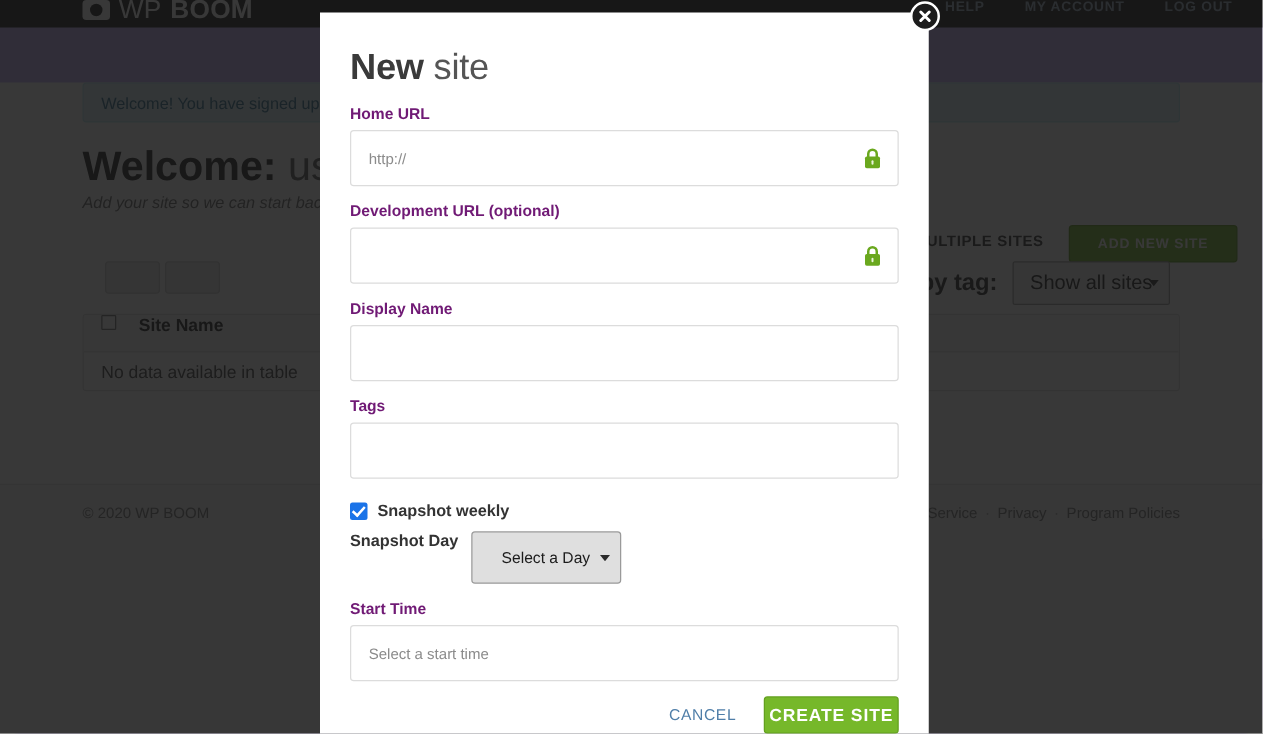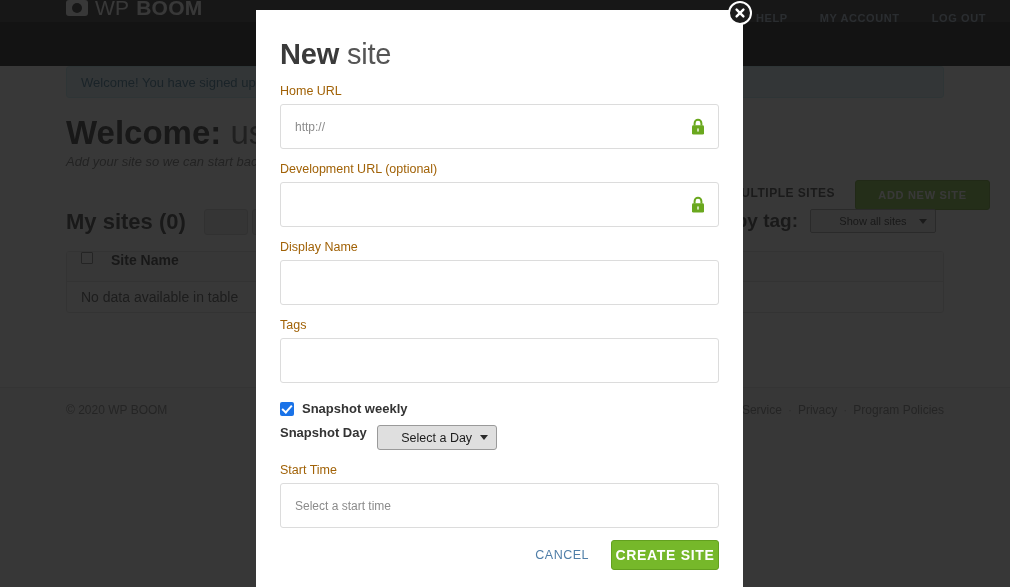--- a/index.html
+++ b/index.html
@@ -16,21 +16,21 @@
     position: relative;
     width: 1010px;
     height: 587px;
     overflow: hidden;
   }
 
   
   .bg-page {
     position: absolute;
     inset: 0;
-    background: #000000;
+    background: #c4b5fd;
     border-radius: 15px;
   }
 
   .bg-topbar {
     height: 22px;
     background: #1f1f1f;
     display: flex;
     align-items: center;
     position: relative;
   }
@@ -69,21 +69,21 @@
     width: 8px; height: 4px;
     border-radius: 2px 2px 0 0;
     background: #ffffff;
   }
   .brand-wp { font-weight: 400; }
   .brand-boom { font-weight: 700; }
 
   .bg-nav {
     position: absolute;
     right: 24px;
-    top: 12px;
+    top: 0;
     display: flex;
     gap: 32px;
     font-size: 11px;
     font-weight: 700;
     letter-spacing: .6px;
     color: #9fb3c8;
   }
 
   .bg-body {
     position: relative;
@@ -180,25 +180,25 @@
     align-items: center;
     gap: 12px;
   }
   .filter-label {
     font-size: 19px;
     font-weight: 700;
     color: #2a2a2a;
   }
   .filter-select {
     width: 126px;
-    height: 24px;
+    height: 35px;
     background: #f1f1f1;
     border: 1px solid #a0a0a0;
     border-radius: 2px;
-    font-size: 11px;
+    font-size: 16px;
     color: #222222;
     display: flex;
     align-items: center;
     justify-content: center;
     position: relative;
   }
   .filter-select .caret {
     position: absolute;
     right: 8px;
     width: 0; height: 0;
@@ -295,22 +295,22 @@
     letter-spacing: -.2px;
   }
   .modal-title .strong {
     font-weight: 700;
     color: #3a3a3a;
   }
 
   .field { margin-top: 13px; }
   .field-label {
     font-size: 12.5px;
-    font-weight: 400;
-    color: #a16207;
+    font-weight: 700;
+    color: #701a75;
     margin-bottom: 6px;
   }
   .field-box {
     position: relative;
     height: 45px;
     border: 1px solid #dcdcdc;
     border-radius: 3px;
     background: #ffffff;
     display: flex;
     align-items: center;
@@ -362,21 +362,21 @@
     display: flex;
     gap: 10px;
   }
   .day-label {
     font-size: 13px;
     font-weight: 700;
     color: #333333;
   }
   .day-select {
     width: 120px;
-    height: 25px;
+    height: 42px;
     background: #dfdfdf;
     border: 1px solid #9a9a9a;
     border-radius: 3px;
     font-size: 12.5px;
     color: #1c1c1c;
     display: flex;
     align-items: center;
     justify-content: center;
     position: relative;
   }
@@ -464,21 +464,20 @@
       <div class="welcome-h">
         <span>Welcome:</span>
         <span class="u">user</span>
       </div>
       <div class="welcome-sub">Add your site so we can start backing it up</div>
 
       <div class="or-line">OR ADD MULTIPLE SITES</div>
       <div class="add-site-btn">ADD NEW SITE</div>
 
       <div class="sites-row">
-        <div class="sites-title">My sites (0)</div>
         <div class="sites-tools">
           <div class="tool-btn"></div>
           <div class="tool-btn"></div>
         </div>
         <div class="filter-wrap">
           <div class="filter-label">Filter by tag:</div>
           <div class="filter-select">
             <span>Show all sites</span>
             <span class="caret"></span>
           </div>

